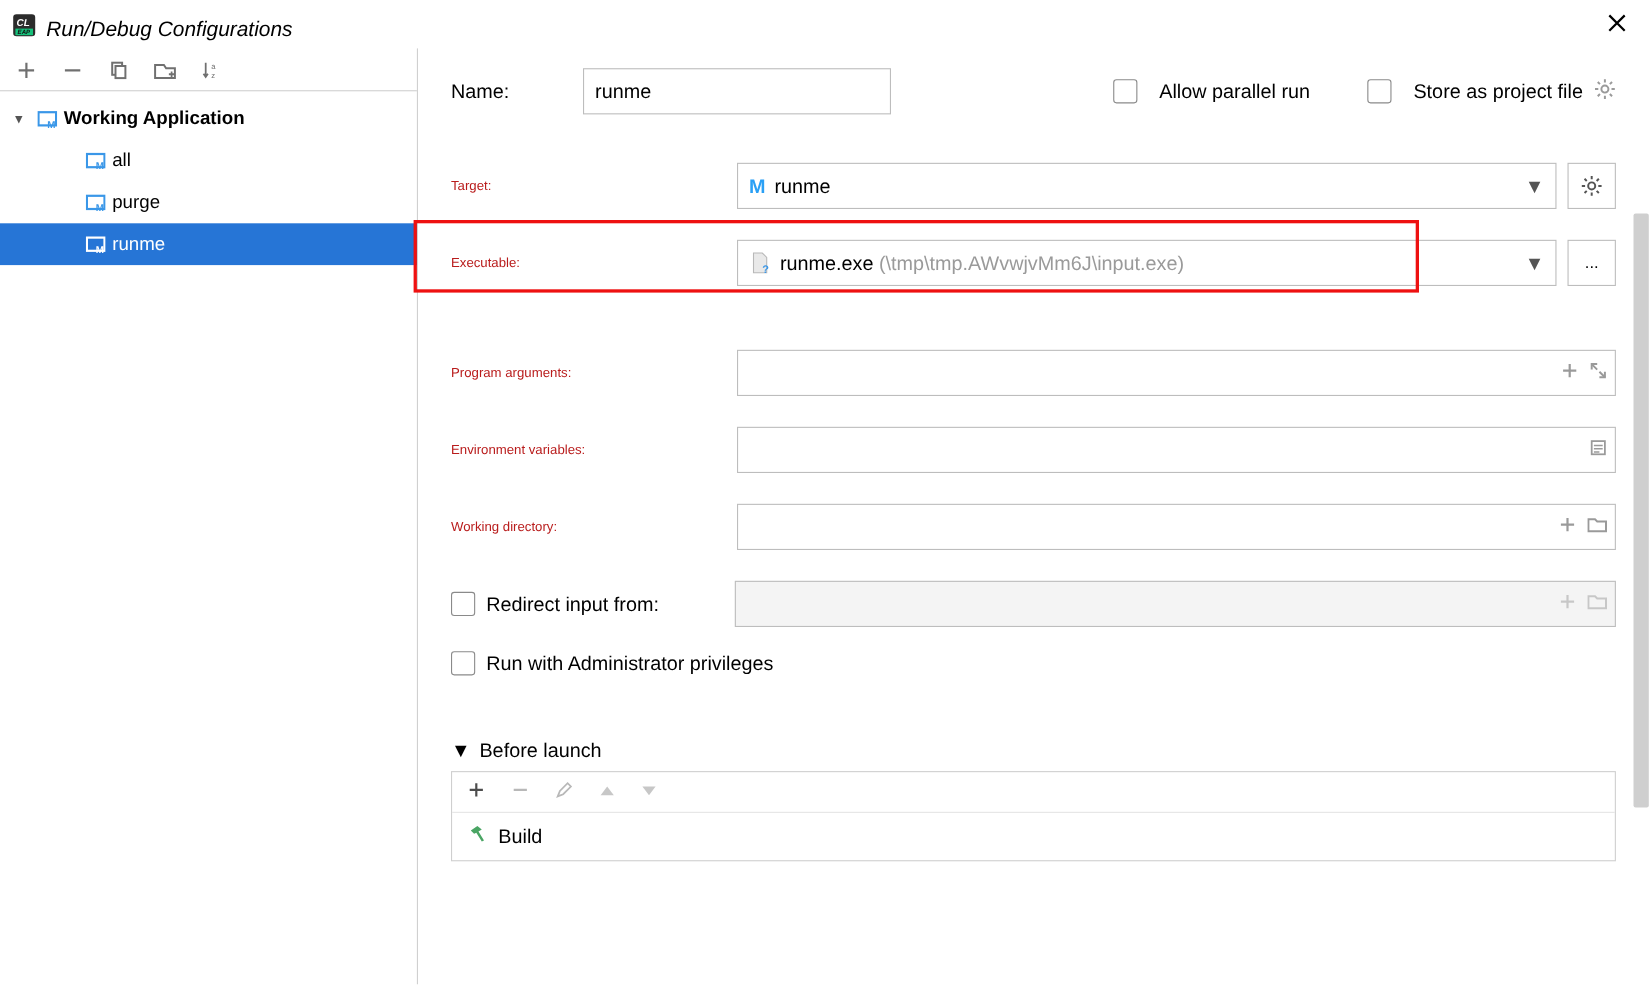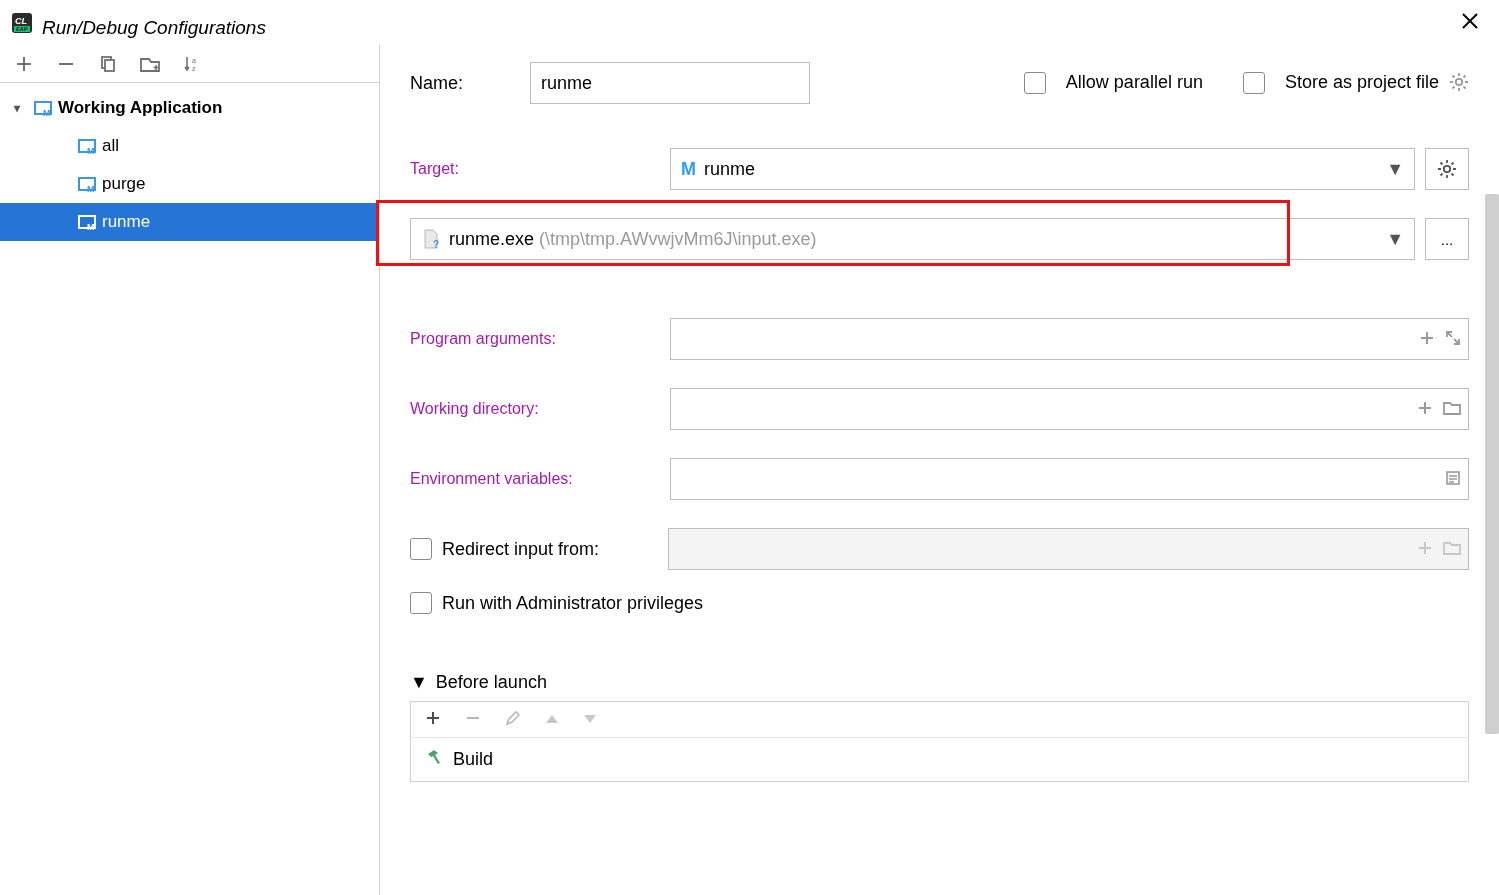--- a/index.html
+++ b/index.html
@@ -17,31 +17,31 @@
 .tree-row { display: flex; align-items: center; height: 38px; cursor: pointer; }
 .tree-row.root { padding-left: 14px; font-weight: 700; }
 .tree-row.child { padding-left: 78px; }
 .tree-row.selected { background: #2675d6; color: #fff; }
 .tree-caret { width: 14px; margin-right: 6px; font-size: 12px; color: #555; }
 .makefile-icon { display:inline-block; width:18px; height:18px; margin-right:6px; position:relative; }
 .makefile-icon svg { width:18px; height:18px; }
 .main { flex: 1; padding: 18px 30px 0 30px; position: relative; display:flex; flex-direction:column; }
 .scroll-thumb { position:absolute; right:0; top:150px; width:14px; height:540px; background:#cfcfcf; border-radius:2px;}
 .row { display: flex; align-items: center; margin-bottom: 28px; }
-.row .label { width: 260px; font-size: 16px; color:#a21caf; }
+.row .label { width: 260px; font-size: 12px; color:#b91c1c; }
 .row.tight { margin-bottom: 22px; }
 .name-row { display:flex; align-items:center; gap:30px; margin-bottom: 44px;}
 .name-row .label { width:90px; font-size:18px;}
 input[type=text].field { border:1px solid #bdbdbd; height:42px; padding:4px 10px; font-size:18px; background:#fff; }
 .combo { border:1px solid #bdbdbd; height:42px; display:flex; align-items:center; padding:0 10px; font-size:18px; background:#fff; cursor:pointer; position:relative;}
 .combo .chev { margin-left:auto; color:#555; }
 .icon-btn { width:44px; height:42px; border:1px solid #bdbdbd; display:flex; align-items:center; justify-content:center; cursor:pointer; background:#fff; }
 .chk { width:22px; height:22px; border:1px solid #8a8a8a; border-radius:3px; background:#fff; cursor:pointer; margin-right:10px; flex-shrink:0;}
 .chk-label { font-size:18px; }
-.option-group { display:flex; gap:10px;}
+.option-group { display:flex; align-items:center; gap:10px;margin-left:12px;}
 .top-options { display:flex; align-items:center; gap:40px; margin-left:auto;}
 .highlight-box { position:absolute; border:3px solid #e11; pointer-events:none;}
 .field-trail { display:flex; align-items:center; color:#939393; position:absolute; right:8px; gap:10px; font-size:20px;}
 .input-wrap { position:relative; flex:1; }
 .input-wrap input { width:100%; }
 .section-header { display:flex; align-items:center; gap:8px; font-size:18px; margin-top:30px; margin-bottom:8px;}
 .bl-box { border:1px solid #cfcfcf; }
 .bl-toolbar { display:flex; gap:24px; padding:8px 14px; border-bottom:1px solid #e5e5e5; color:#9a9a9a; align-items:center;}
 .bl-toolbar .active { color:#4d4d4d; }
 .bl-item { display:flex; align-items:center; gap:10px; padding:10px 14px; font-size:18px; }
@@ -174,20 +174,21 @@
           <svg width="20" height="20" viewBox="0 0 20 20">
               <circle cx="10" cy="10" r="3.2" fill="none" stroke="#555" stroke-width="1.8"></circle>
               <g stroke="#555" stroke-width="1.8">
                 <path d="M10 1v3M10 16v3M1 10h3M16 10h3M3.5 3.5l2 2M14.5 14.5l2 2M16.5 3.5l-2 2M5.5 14.5l-2 2"></path>
               </g>
             </svg>
         </div>
       </div>
 
       <div class="row" style="position:relative">
+        <span class="label">Executable:</span>
         <div class="combo" style="flex:1">
           <span class="doc-icon"><svg viewBox="0 0 20 20">
                 <path d="M4 1h8l4 4v14H4z" fill="#e9e9e9" stroke="#b8b8b8"></path>
                 <text x="12" y="19" font-size="10" fill="#3a97e8" font-weight="700">?</text>
               </svg></span>
           <span>runme.exe</span>
           <span>&nbsp;</span>
           <span class="gray-text">(\tmp\tmp.AWvwjvMm6J\input.exe)</span>
           <span class="chev">▼</span>
         </div>
@@ -211,42 +212,42 @@
                 </svg></span>
             <span><svg width="16" height="16" viewBox="0 0 16 16">
                   <path d="M2 7V2h5M14 9v5H9" stroke="#9a9a9a" stroke-width="1.8" fill="none"></path>
                   <path d="M2 2l5 5M14 14l-5-5" stroke="#9a9a9a" stroke-width="1.8"></path>
                 </svg></span>
           </span>
         </div>
       </div>
 
       <div class="row">
+        <span class="label">Environment variables:</span>
+        <div class="input-wrap">
+          <input type="text" class="field" style="">
+          <span class="field-trail" style="top:10px">
+            <span><svg width="16" height="16" viewBox="0 0 16 16">
+                  <rect x="2" y="2" width="12" height="12" fill="none" stroke="#9a9a9a" stroke-width="1.6"></rect>
+                  <path d="M4 6h8M4 9h8M4 12h5" stroke="#9a9a9a" stroke-width="1.4"></path>
+                </svg></span>
+          </span>
+        </div>
+      </div>
+
+      <div class="row">
         <span class="label">Working directory:</span>
         <div class="input-wrap">
           <input type="text" class="field" style="">
           <span class="field-trail" style="top:10px">
             <span><svg width="16" height="16" viewBox="0 0 16 16">
                   <path d="M8 2v12M2 8h12" stroke="#9a9a9a" stroke-width="2"></path>
                 </svg></span>
             <span><svg width="18" height="16" viewBox="0 0 18 16">
                   <path d="M1 3h6l2 2h8v9H1z" fill="none" stroke="#9a9a9a" stroke-width="1.8"></path>
-                </svg></span>
-          </span>
-        </div>
-      </div>
-
-      <div class="row">
-        <span class="label">Environment variables:</span>
-        <div class="input-wrap">
-          <input type="text" class="field" style="">
-          <span class="field-trail" style="top:10px">
-            <span><svg width="16" height="16" viewBox="0 0 16 16">
-                  <rect x="2" y="2" width="12" height="12" fill="none" stroke="#9a9a9a" stroke-width="1.6"></rect>
-                  <path d="M4 6h8M4 9h8M4 12h5" stroke="#9a9a9a" stroke-width="1.4"></path>
                 </svg></span>
           </span>
         </div>
       </div>
 
       <div class="row tight">
         <div style="width:0"></div>
         <div class="chk"></div>
         <span class="chk-label" style="width:226px">Redirect input from:</span>
         <div class="input-wrap">

